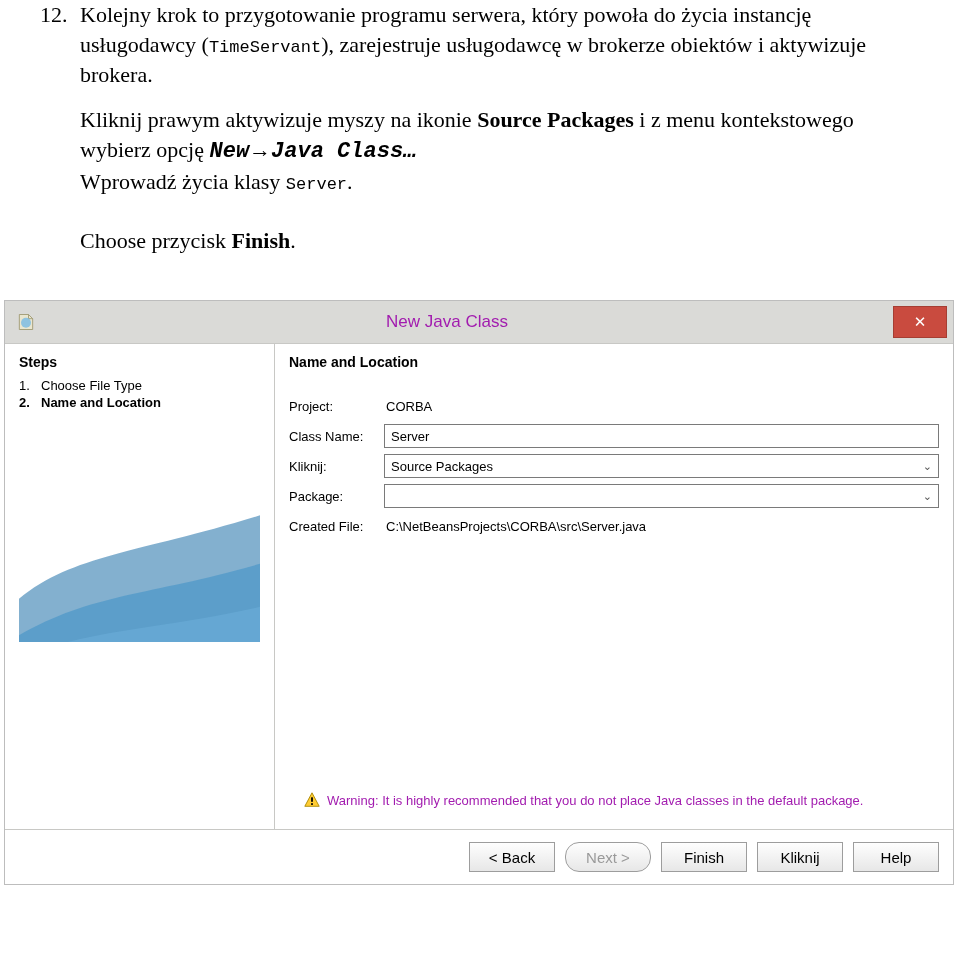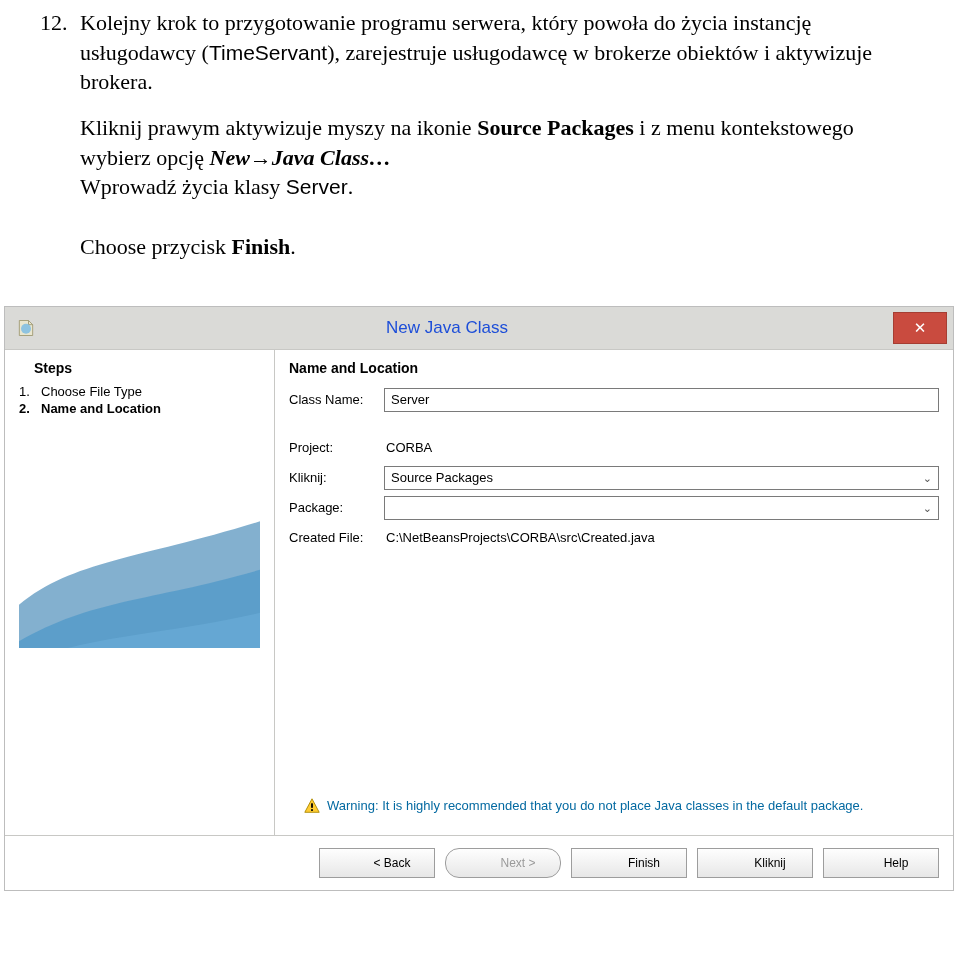--- a/index.html
+++ b/index.html
@@ -6,39 +6,38 @@
     margin: 0;
     font-family: Georgia, 'Times New Roman', serif;
     background: #ffffff;
     color: #000000;
     width: 960px;
   }
   .doc-text {
     padding: 0 40px 20px 40px;
     font-size: 22px;
     line-height: 1.35;
-    margin-top: 8px;
   }
   .list-item {
     display: flex;
     margin-bottom: 18px;
   }
   .list-number {
     width: 40px;
     flex-shrink: 0;
   }
   .list-body {
     flex: 1;
   }
   .mono {
-    font-family: Liberation Sans, sans-serif;
-    font-size: 21px;
+    font-family: Liberation Mono, monospace;
+    font-size: 17px;
   }
   .bold { font-weight: bold; }
-  .italic { font-style: italic; }
+  .italic { font-style: italic; font-family: Liberation Mono, monospace; }
   .para2 {
     margin-top: 16px;
   }
 
   
   .dialog-wrap {
     width: 948px;
     margin: 6px 4px 0 4px;
     border: 1px solid #bdbdbd;
     background: #ffffff;
@@ -58,21 +57,21 @@
     width: 22px;
     height: 22px;
     display: flex;
     align-items: center;
     justify-content: center;
   }
   .dlg-title {
     flex: 1;
     text-align: center;
     font-size: 17px;
-    color: #1d4ed8;
+    color: #a21caf;
     font-family: 'Segoe UI', Tahoma, sans-serif;
     padding-right: 44px;
   }
   .dlg-close {
     width: 52px;
     height: 30px;
     background: #c94b3f;
     display: flex;
     align-items: center;
     justify-content: center;
@@ -89,21 +88,20 @@
   .dlg-left {
     width: 270px;
     border-right: 1px solid #c8c8c5;
     padding: 10px 14px;
     box-sizing: border-box;
   }
   .dlg-left-head {
     font-weight: bold;
     font-size: 14px;
     margin-bottom: 8px;
-    margin-left: 15px;
   }
   .dlg-steps {
     list-style: none;
     padding: 0;
     margin: 0;
     font-size: 13px;
   }
   .dlg-steps li {
     display: flex;
     margin: 2px 0;
@@ -175,21 +173,21 @@
     left: -40px;
     bottom: -30px;
     width: 400px;
     height: 260px;
   }
   .warn-row {
     display: flex;
     align-items: center;
     padding: 6px 14px 10px 14px;
     font-size: 13px;
-    color: #0369a1;
+    color: #a21caf;
   }
   .warn-icon {
     width: 18px;
     height: 18px;
     margin-right: 6px;
     display: flex;
     align-items: center;
     justify-content: center;
   }
   .dlg-footer {
@@ -198,26 +196,25 @@
     display: flex;
     justify-content: flex-end;
     gap: 10px;
   }
   .dlg-btn {
     min-width: 84px;
     height: 28px;
     border: 1px solid #9d9d9d;
     background: linear-gradient(#fefefe, #e7e7e7);
     font-family: Tahoma, Arial, sans-serif;
-    font-size: 12px;
+    font-size: 15px;
     display: flex;
     align-items: center;
     justify-content: center;
     color: #000;
-    padding-left: 30px;
   }
   .dlg-btn.disabled {
     color: #9a9a9a;
     border-radius: 14px;
   }
   .right-block {
     display: flex;
     flex-direction: column;
     height: 100%;
   }
@@ -279,51 +276,51 @@
           <path d="M0 260 C140 200 200 230 400 160 L400 260 L0 260 Z" fill="#6aaed8" opacity="0.6"></path>
         </svg>
       </div>
     </div>
 
     <div class="dlg-right">
       <div class="right-block">
         <div>
           <div class="dlg-right-head">Name and Location</div>
 
+          <div class="form-row gap">
+            <div class="form-label">Project:</div>
+            <div class="form-input readonly">CORBA</div>
+          </div>
+
           <div class="form-row">
             <div class="form-label">Class Name:</div>
             <div class="form-input">
               <span>Server</span>
             </div>
-          </div>
-
-          <div class="form-row gap">
-            <div class="form-label">Project:</div>
-            <div class="form-input readonly">CORBA</div>
           </div>
 
           <div class="form-row">
             <div class="form-label">Kliknij:</div>
             <div class="form-input combo">
               <span>Source Packages</span>
               <span class="caret">⌄</span>
             </div>
           </div>
 
           <div class="form-row">
             <div class="form-label">Package:</div>
             <div class="form-input combo">
               <span></span>
               <span class="caret">⌄</span>
             </div>
           </div>
 
           <div class="form-row">
             <div class="form-label">Created File:</div>
-            <div class="form-input readonly">C:\NetBeansProjects\CORBA\src\Created.java</div>
+            <div class="form-input readonly">C:\NetBeansProjects\CORBA\src\Server.java</div>
           </div>
         </div>
 
         <div style="flex:1"></div>
 
         <div class="warn-row">
           <div class="warn-icon">
             <svg viewBox="0 0 20 20" width="18" height="18">
               <path d="M10 2 L18 17 L2 17 Z" fill="#ffcc33" stroke="#aa8800" stroke-width="1"></path>
               <rect x="9" y="7" width="2" height="5" fill="#000"></rect>

